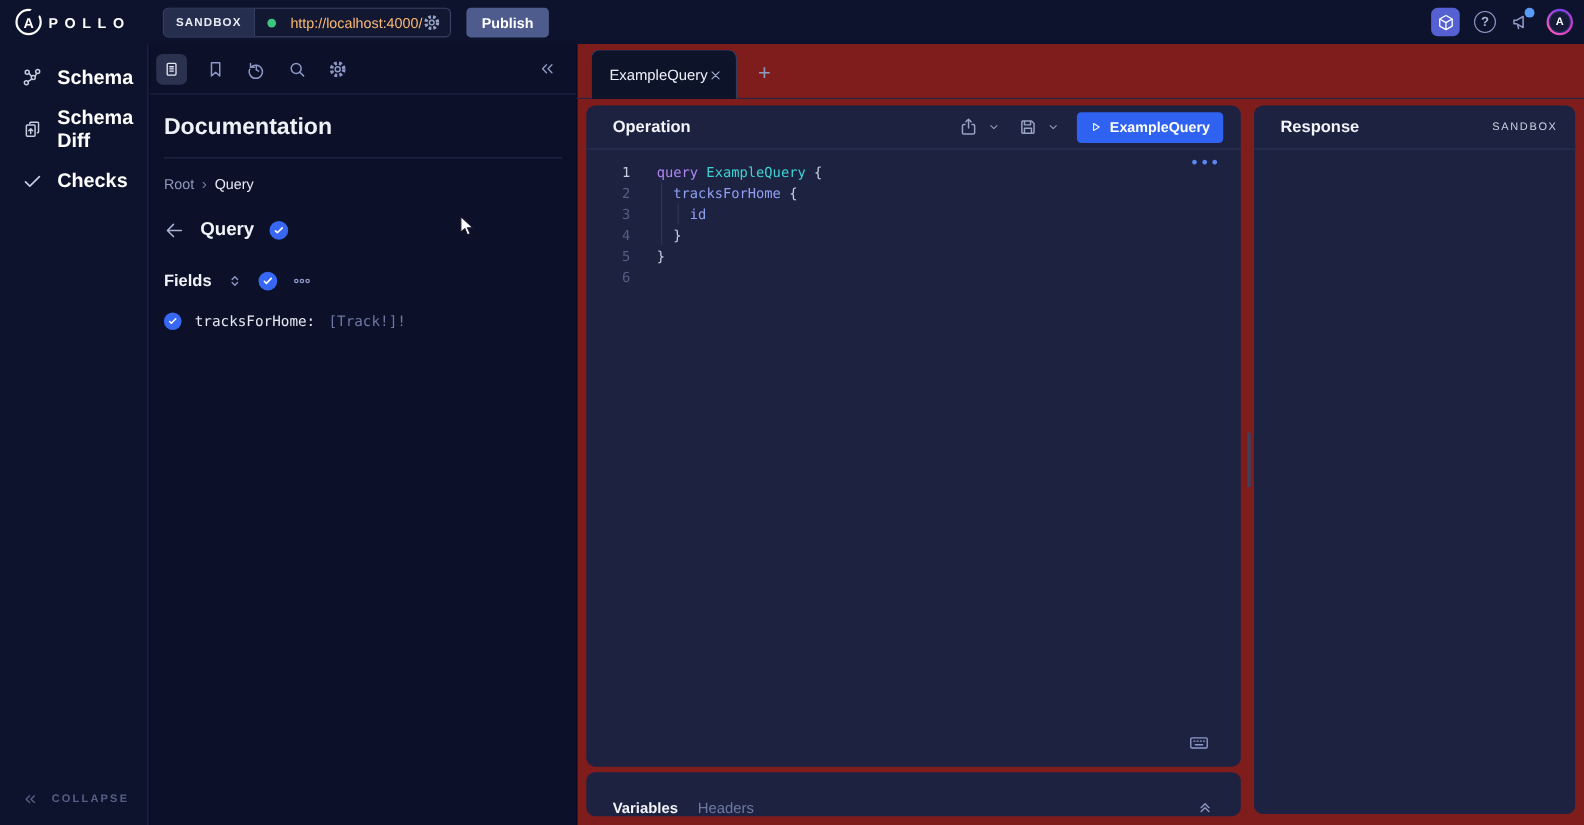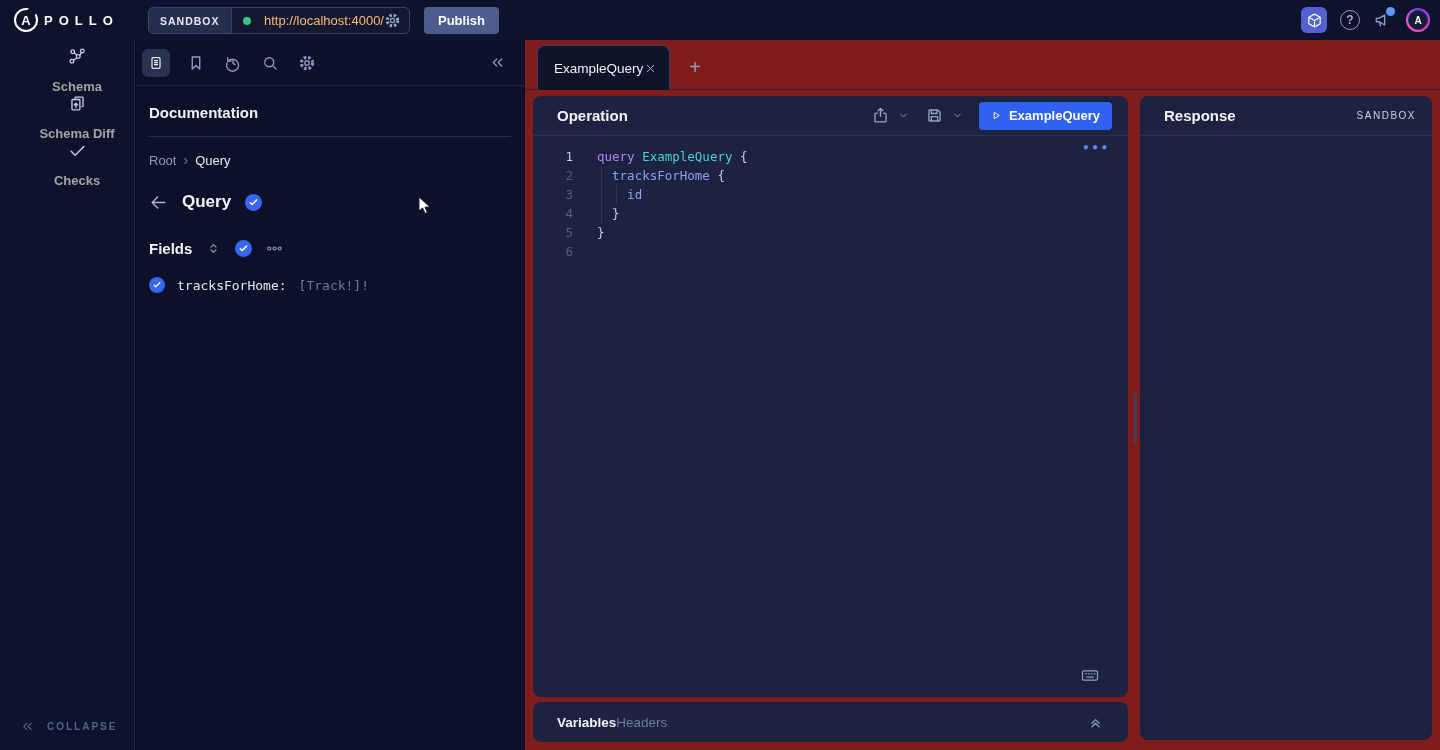--- a/index.html
+++ b/index.html
@@ -34,37 +34,37 @@
   .mega-dot { position:absolute; top:-3px; right:-2px; width:9px; height:9px; border-radius:50%; background:#5b9bf8; }
   .avatar { width:24px; height:24px; border-radius:50%; padding:2px;
     background:conic-gradient(#7b3ff2,#d23bd0,#ff5bbf,#7b3ff2); }
   .avatar-inner { width:100%; height:100%; border-radius:50%; background:#141a38; color:#fff; font-size:10px;
     font-weight:bold; display:flex; align-items:center; justify-content:center; border:1px solid #2a315a; }
 
   
   .nav { position:absolute; left:0; top:40px; width:135px; bottom:0; background:#0d132c;
     border-right:1px solid #20274a; z-index:5; }
   .nav-list { padding-top:7px; }
-  .nav-item { height:47px; display:flex; align-items:center; color:#a3a3a3; font-size:13px; font-weight:600;
-    padding-left:20px; gap:13px;flex-direction:column; }
+  .nav-item { height:47px; display:flex; align-items:center; color:#ffffff; font-size:18px; font-weight:600;
+    padding-left:20px; gap:13px; }
   .nav-item .nico { color:#c6cde0; flex:none; }
   .nav-item.active { background:#2c3452; }
   .nav-collapse { position:absolute; left:20px; bottom:16px; display:flex; align-items:center; gap:12px;
     color:#566087; font-size:10px; font-weight:bold; letter-spacing:2px; }
 
   
   .docs { position:absolute; left:136px; top:40px; width:388px; bottom:0; background:#0c1129; z-index:4; }
   .docs-toolbar { height:46px; display:flex; align-items:center; padding:0 16px 0 6px; gap:15px;
     border-bottom:1px solid #1d2445; }
   .docs-tool-active { width:28px; height:28px; border-radius:6px; background:#2b3250; color:#e4e8f2;
     display:flex; align-items:center; justify-content:center; }
   .docs-tool { color:#8d98c4; width:22px; height:22px; display:flex; align-items:center; justify-content:center; }
   .docs-tool-collapse { margin-left:auto; color:#8d98c4; }
   .docs-title { margin:18px 13px 0; padding-bottom:15px; border-bottom:1px solid #242b4c;
-    color:#eef1f7; font-size:15px; font-weight:600; }
+    color:#eef1f7; font-size:21px; font-weight:600; }
   .breadcrumb { margin:15px 13px 0; display:flex; align-items:center; gap:7px; font-size:13px; }
   .bc-root { color:#8f99bd; }
   .bc-sep { color:#717ca2; font-size:14px; }
   .bc-cur { color:#e8ebf4; }
   .type-row { margin:24px 13px 0; display:flex; align-items:center; gap:14px; }
   .back-arrow { color:#aab3d2; }
   .type-name { color:#f2f4f9; font-size:17px; font-weight:bold; }
   .chk { width:17px; height:17px; border-radius:50%; background:#3767f3; color:#fff; flex:none;
     display:flex; align-items:center; justify-content:center; }
   .fields-row { margin:27px 13px 0; display:flex; align-items:center; gap:13px; }
@@ -111,21 +111,21 @@
   .tk-fd { color:#8fa0f0; }
   .tk-pn { color:#c9cfdf; }
   .indent-guide { position:absolute; width:1px; background:#303757; }
   .guide-1 { left:68px; top:29px; height:57px; }
   .guide-2 { left:83px; top:48px; height:19px; }
   .editor-menu { position:absolute; top:4px; right:18px; color:#5d87f5; font-size:12px; letter-spacing:2px;
     font-weight:bold; }
   .kbd-icon { position:absolute; right:28px; bottom:12px; color:#8d9aca; }
 
   .bottom-bar { left:8px; top:662px; width:595px; height:40px; border-radius:8px; display:flex;
-    align-items:center; padding:0 24px; }
+    align-items:flex-end; padding:0 24px; gap:18px; }
   .bb-tab-active { color:#f2f4f9; font-size:13.5px; font-weight:bold; }
   .bb-tab { color:#6d78a3; font-size:13.5px; }
   .bb-chev { margin-left:auto; color:#8d98c4; }
 
   .resp-panel { left:615px; top:56px; width:292px; height:644px; }
   .status-label { margin-left:auto; color:#ccd2e0; font-size:10px; letter-spacing:1.5px; }
 
   .resize-handle { position:absolute; left:609px; top:353px; width:3px; height:50px; border-radius:2px;
     background:#39425f; }
 

